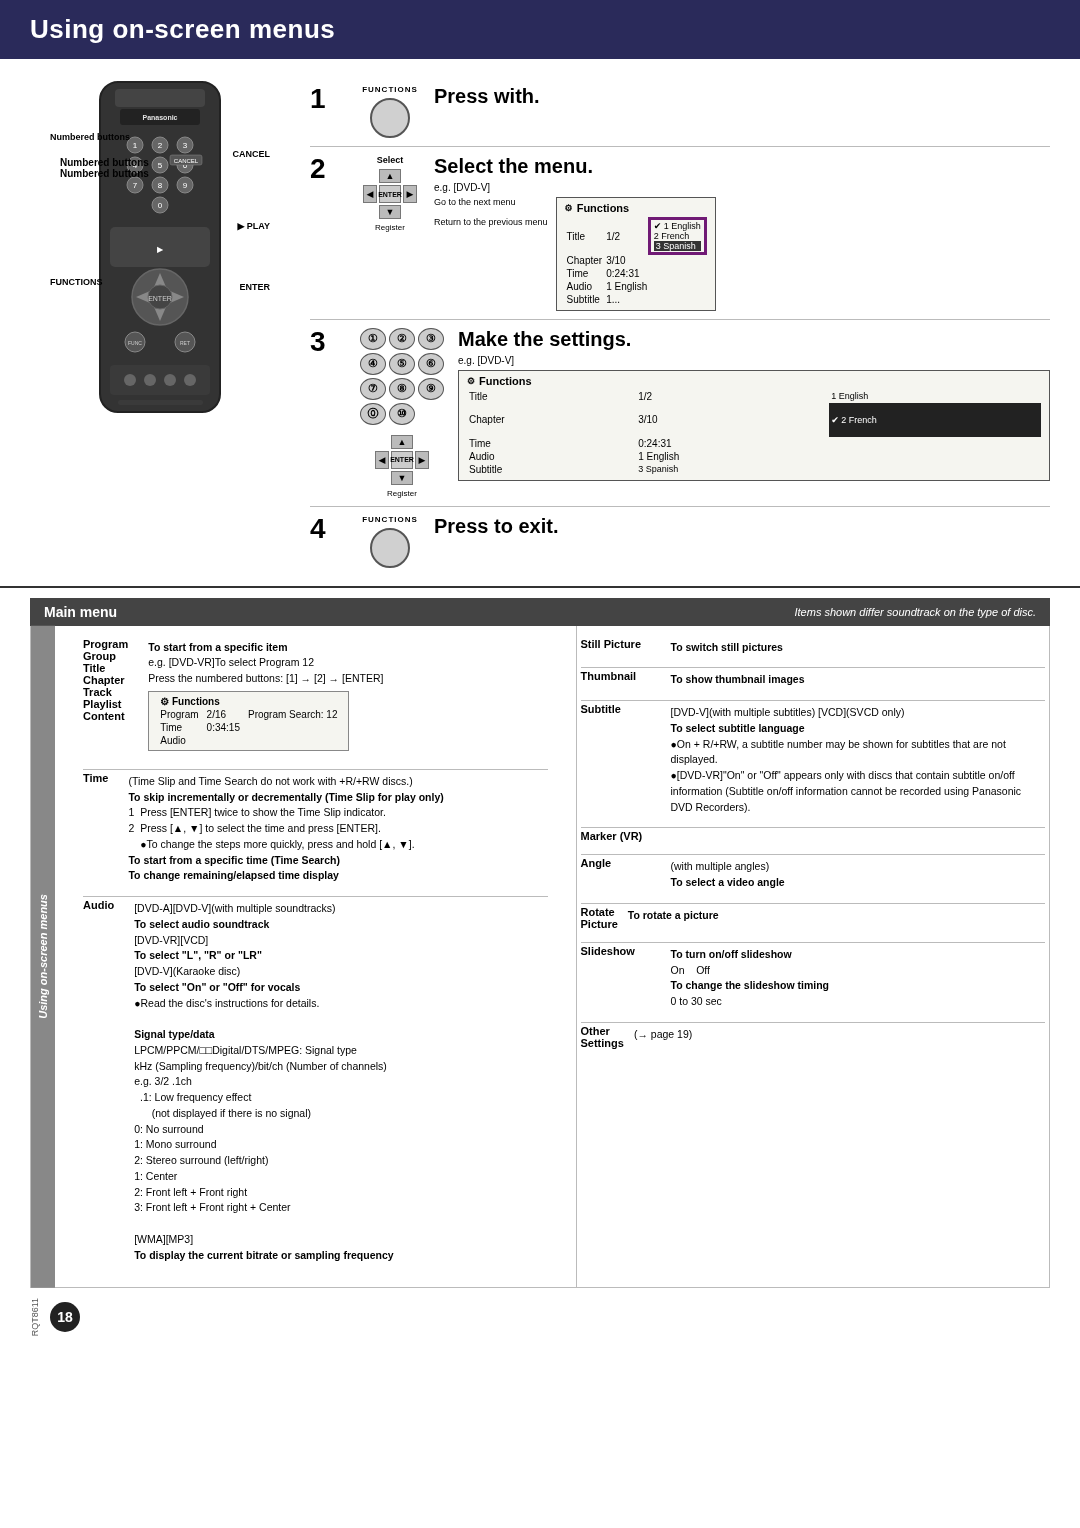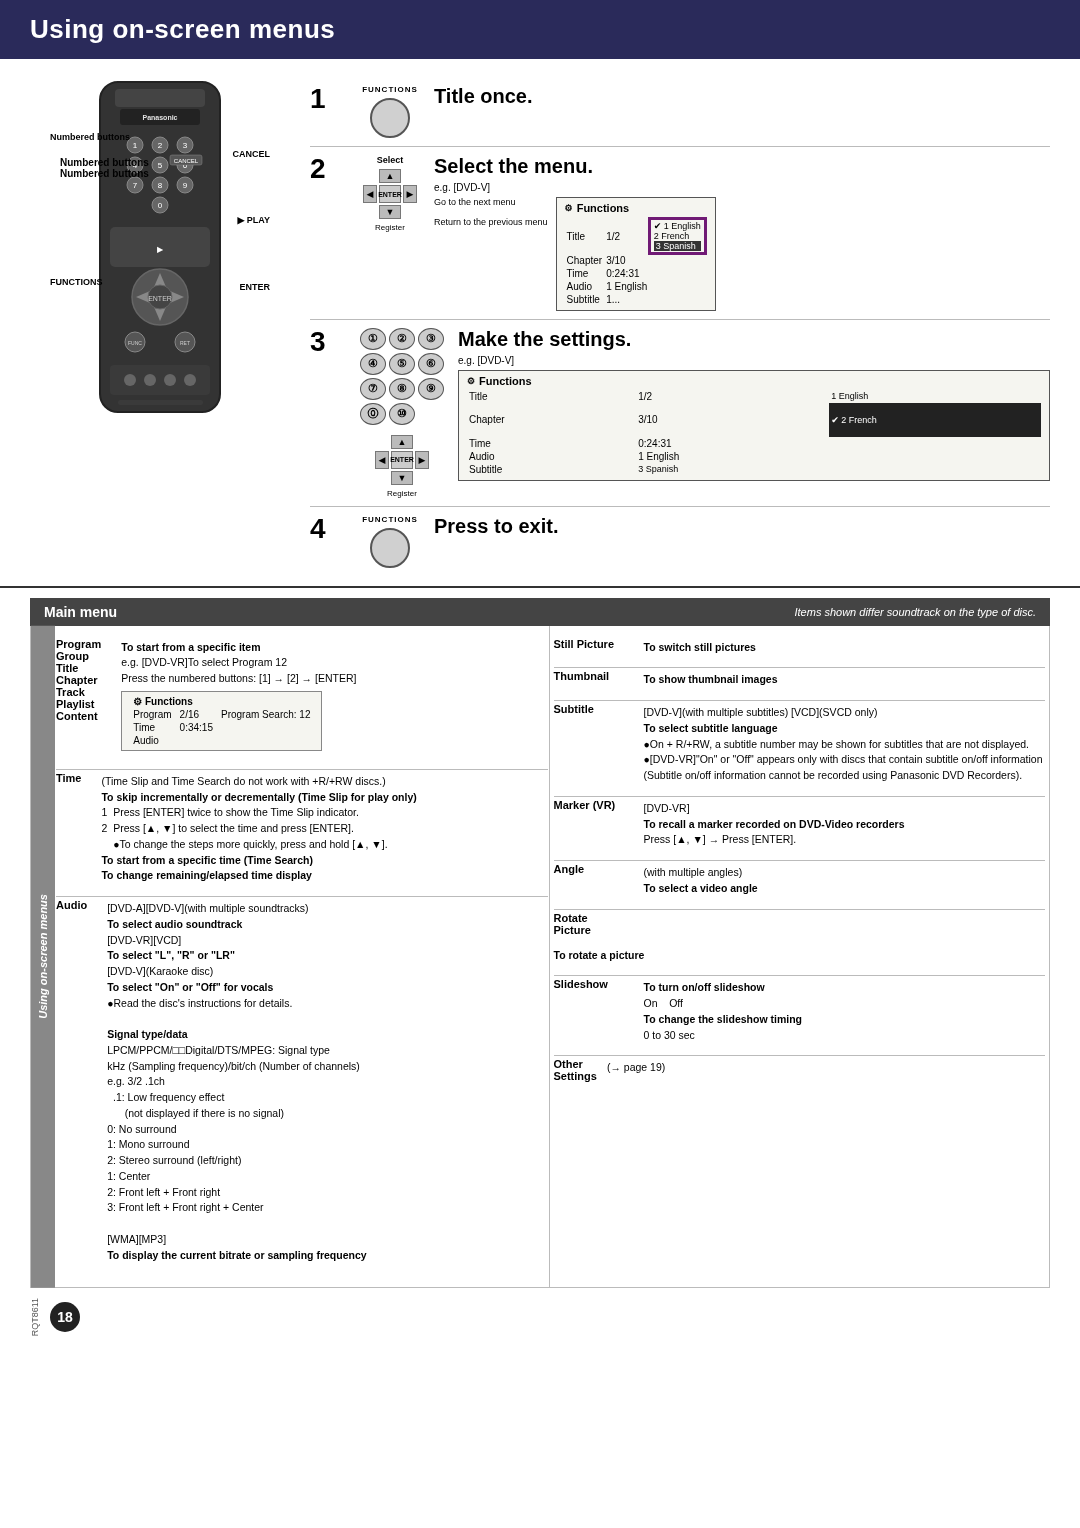--- a/index.html
+++ b/index.html
@@ -149,21 +149,21 @@
       align-items: center;
       justify-content: center;
     }
     .menu-columns {
       display: flex;
       flex-direction: row;
       flex: 1;
     }
     .menu-left-col {
       flex: 1;
-      padding: 12px 1px;
+      padding: 12px 28px;
       border-right: 1px solid #bbb;
     }
     .menu-right-col {
       flex: 1;
       padding: 12px 4px;
     }
     .menu-item-block {
       margin-bottom: 12px;
     }
     .menu-item-label {
@@ -298,39 +298,39 @@
 
         <div style="position:absolute; left:0; top:55px; font-size:9px; font-weight:bold; line-height:1.3;">
           <span>Numbered buttons</span>
         </div>
         <div style="position:absolute; left:0; top:200px; font-size:9px; font-weight:bold;">
           <span>FUNCTIONS</span>
         </div>
         <div style="position:absolute; right:0; top:72px; font-size:9px; font-weight:bold;">
           <span>CANCEL</span>
         </div>
-        <div style="position:absolute; right:0; top:138px; font-size:9px; font-weight:bold;">
+        <div style="position:absolute; right:0; top:144px; font-size:9px; font-weight:bold;">
           <span>▶ PLAY</span>
         </div>
         <div style="position:absolute; right:0; top:205px; font-size:9px; font-weight:bold;">
           <span>ENTER</span>
         </div>
       </div>
     </div>
 
     <div class="steps-area">
 
       <div class="step-row">
         <div class="step-number">1</div>
         <div class="step-row-icon">
           <div style="font-size:8px; font-weight:bold; letter-spacing:1px; margin-bottom:2px;">FUNCTIONS</div>
           <div class="circle-btn"></div>
         </div>
         <div class="step-content">
-          <div class="step-title">Title once.</div>
+          <div class="step-title">Press with.</div>
         </div>
       </div>
 
       <div class="step-row">
         <div class="step-number">2</div>
         <div class="step-row-icon">
           <div style="font-size:9px; font-weight:bold; margin-bottom:2px;">Select</div>
 
           <div style="display:flex; flex-direction:column; align-items:center; gap:2px;">
             <div style="width:22px;height:14px;background:#bbb;border:1px solid #777;display:flex;align-items:center;justify-content:center;font-size:9px;">▲</div>
@@ -616,42 +616,37 @@
                 ●On + R/+RW, a subtitle number may be shown for subtitles that are not displayed.<br>
                 ●[DVD-VR]"On" or "Off" appears only with discs that contain subtitle on/off information (Subtitle on/off information cannot be recorded using Panasonic DVD Recorders).
               </div>
             </div>
           </div>
           <hr class="thin">
 
           <div class="menu-item-block">
             <div style="display:flex;flex-direction:row;gap:10px;align-items:flex-start;">
               <div class="menu-item-label" style="min-width:80px;">Marker (VR)</div>
-              <div class="menu-item-desc">
-                [DVD-VR]<br>
-                <b>To recall a marker recorded on DVD-Video recorders</b><br>
-                Press [▲, ▼] → Press [ENTER].
-              </div>
             </div>
           </div>
           <hr class="thin">
 
           <div class="menu-item-block">
             <div style="display:flex;flex-direction:row;gap:10px;align-items:flex-start;">
               <div class="menu-item-label" style="min-width:80px;">Angle</div>
               <div class="menu-item-desc">
                 (with multiple angles)<br>
                 <b>To select a video angle</b>
               </div>
             </div>
           </div>
           <hr class="thin">
 
           <div class="menu-item-block">
-            <div style="display:flex;flex-direction:column;gap:10px;align-items:flex-start;">
+            <div style="display:flex;flex-direction:row;gap:10px;align-items:flex-start;">
               <div>
                 <div class="menu-item-label">Rotate</div>
                 <div class="menu-item-label">Picture</div>
               </div>
               <div class="menu-item-desc"><b>To rotate a picture</b></div>
             </div>
           </div>
           <hr class="thin">
 
           <div class="menu-item-block">

